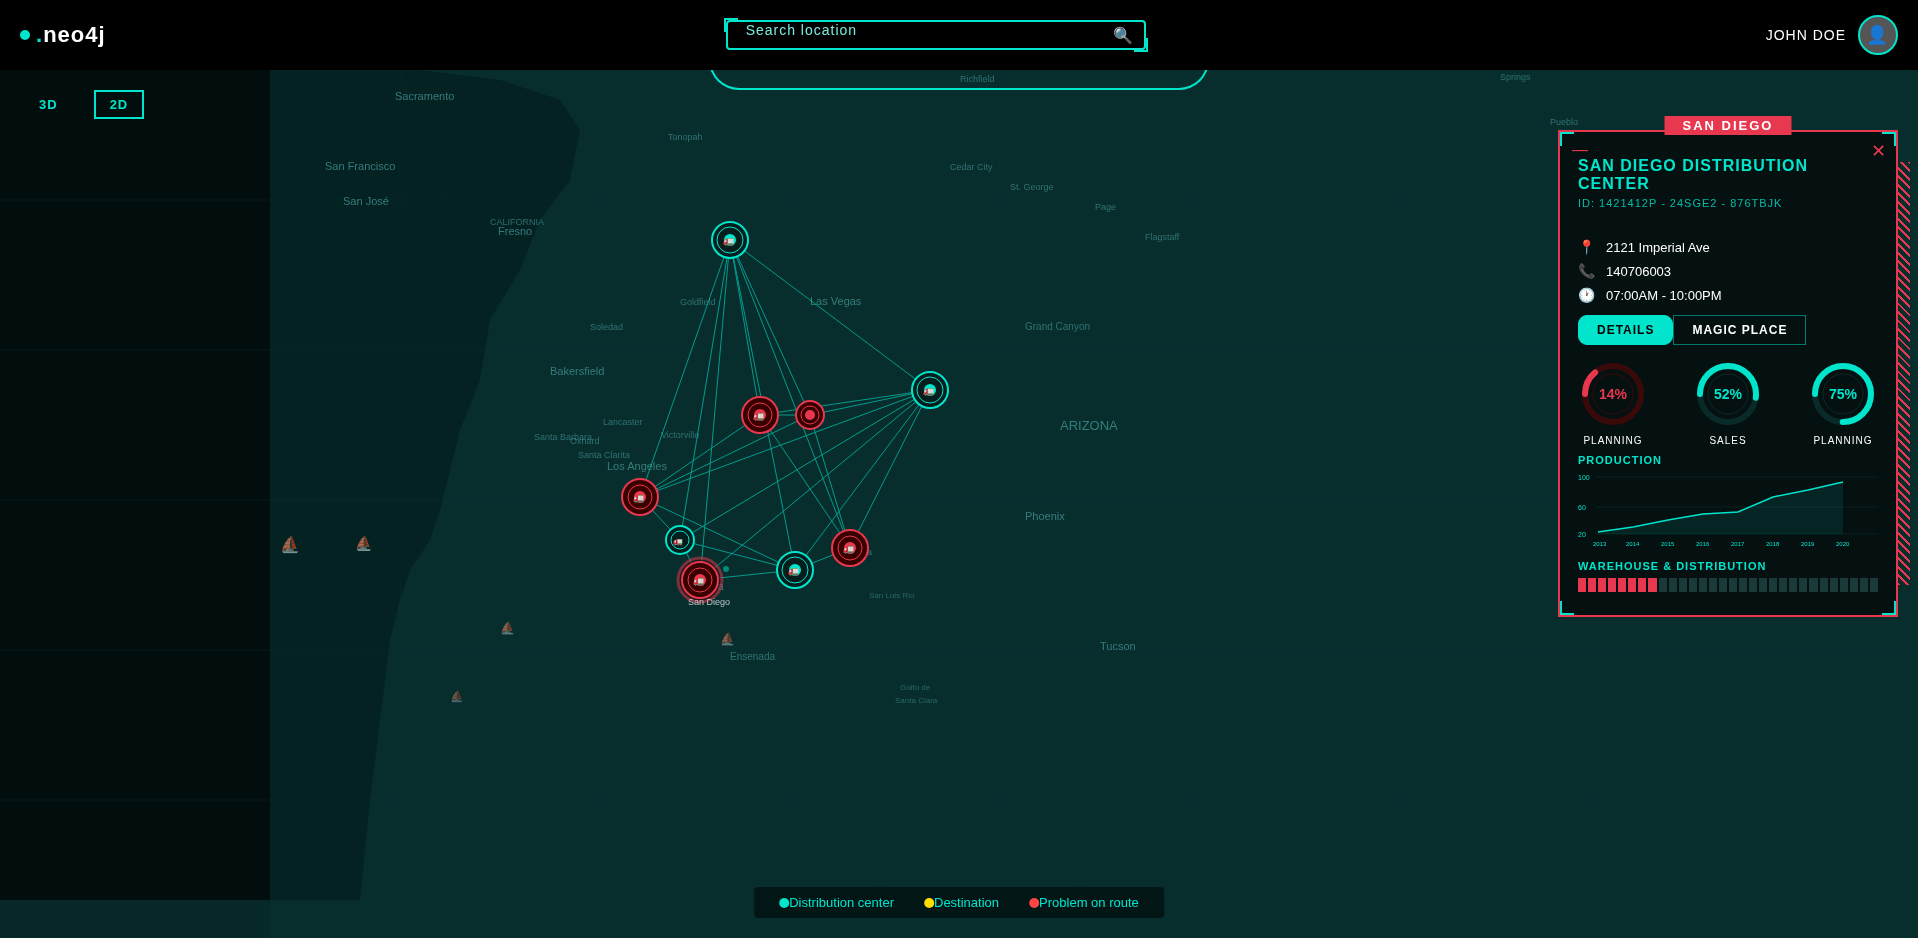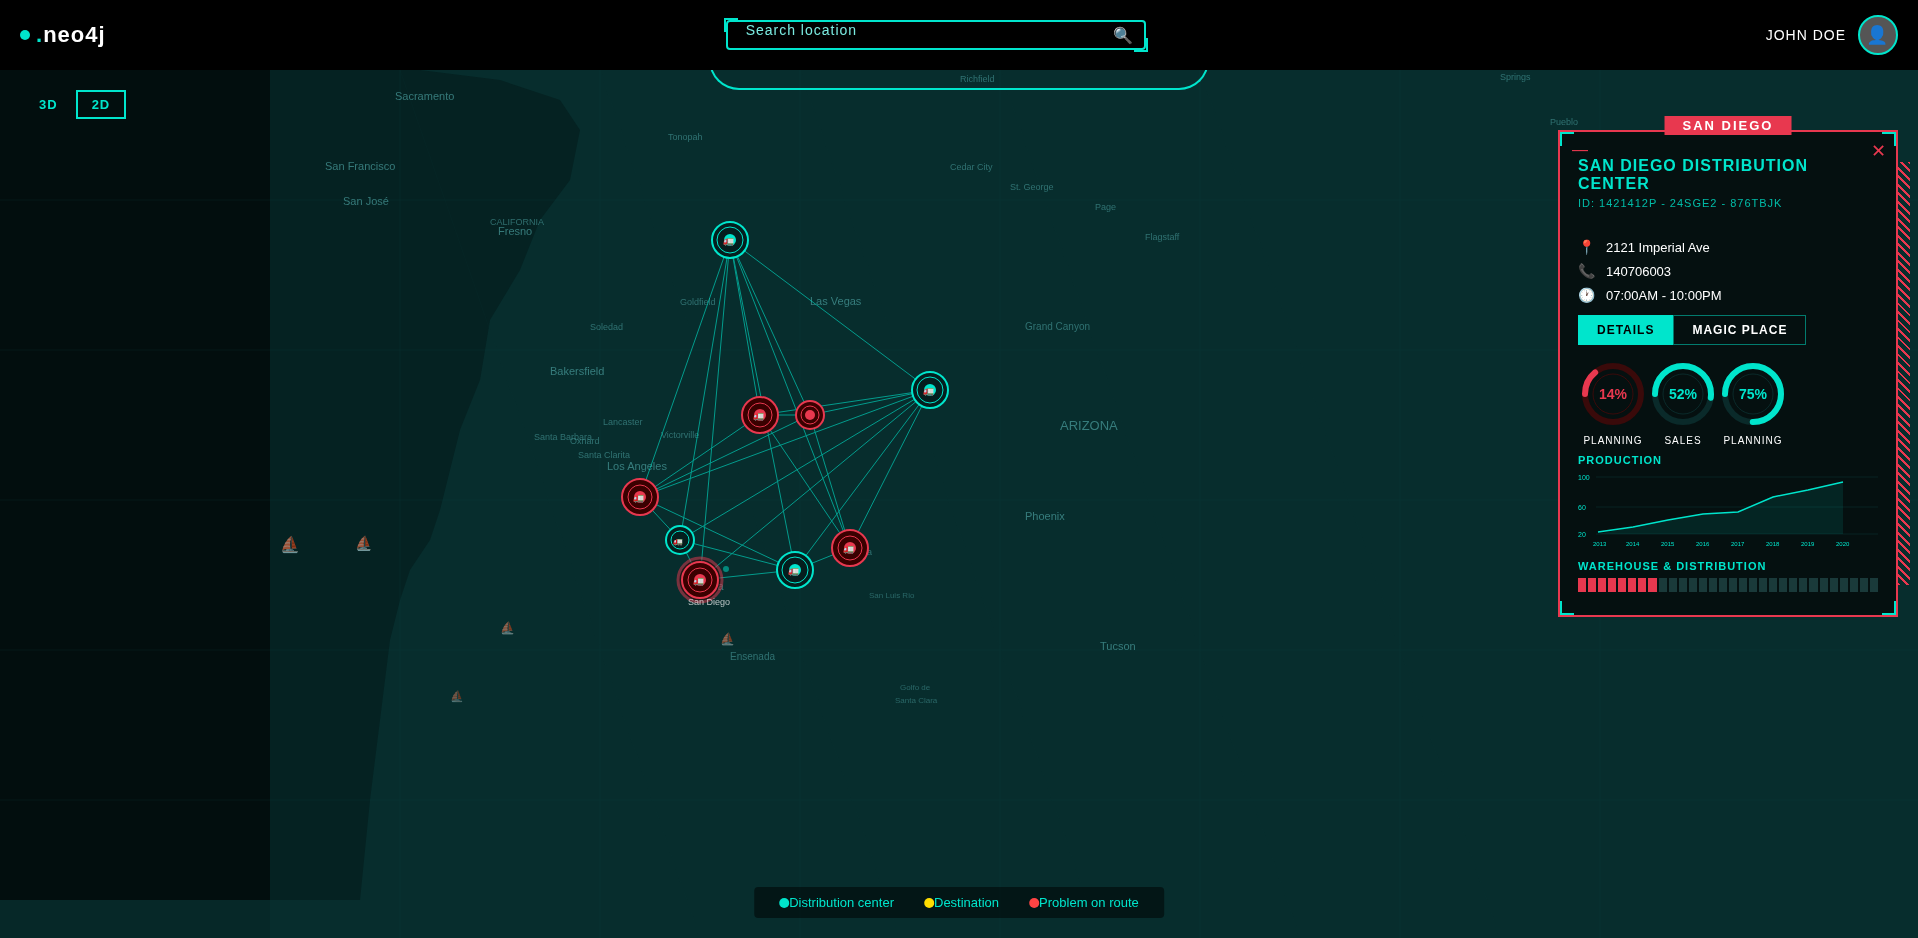--- a/index.html
+++ b/index.html
@@ -107,21 +107,21 @@
     #map-area {
       position: absolute;
       top: 0; left: 0; right: 0; bottom: 0;
     }
 
     
     #view-toggle {
       position: absolute;
       top: 90px; left: 25px;
       display: flex;
-      gap: 4px;
+      gap: 22px;
       z-index: 200;
     }
     .view-btn {
       padding: 5px 14px;
       font-size: 13px;
       font-weight: bold;
       cursor: pointer;
       letter-spacing: 1px;
     }
     .view-btn.inactive {
@@ -273,31 +273,32 @@
       padding: 7px 18px;
       font-size: 12px;
       font-weight: bold;
       letter-spacing: 1px;
       cursor: pointer;
       border: 1px solid #00e5cc;
     }
     .panel-tab.active {
       background: #00e5cc;
       color: #000;
+      border-radius: 9px;
     }
     .panel-tab.inactive {
       background: transparent;
       color: #fff;
       border-color: rgba(0,229,204,0.5);
     }
 
     
     #gauges-row {
       display: flex;
-      justify-content: flex-start;
+      justify-content: space-between;
       margin: 8px 0;
     }
     .gauge-item {
       display: flex;
       flex-direction: column;
       align-items: center;
       gap: 6px;
     }
     .gauge-circle {
       position: relative;

